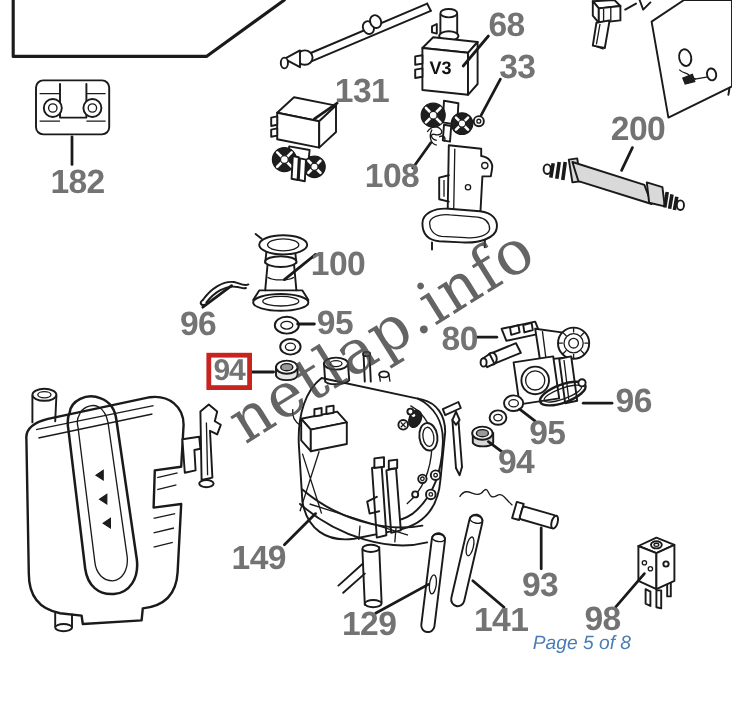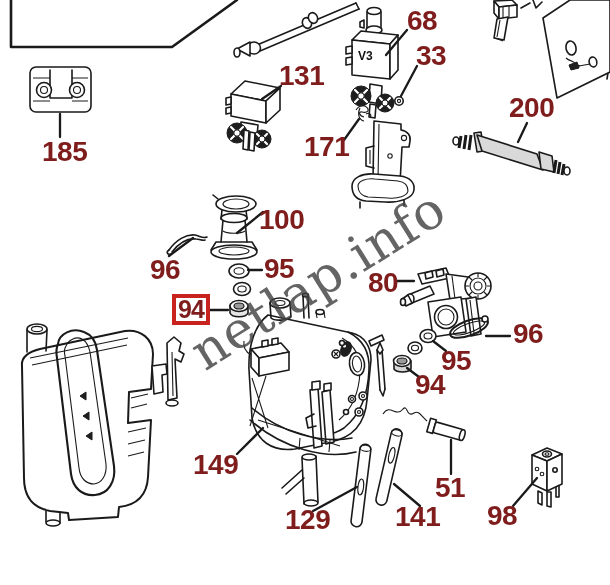--- a/index.html
+++ b/index.html
@@ -1,28 +1,28 @@
 <!DOCTYPE html>
 <html><head>
 <meta charset="utf-8">
 <style>
   html,body{margin:0;padding:0;background:#fff;}
   #stage{position:relative;width:610px;height:585px;background:#ffffff;overflow:hidden;
          font-family:"Liberation Sans",sans-serif;}
   #art{position:absolute;left:0;top:0;}
-  .plabel{position:absolute;font-weight:bold;font-size:28px;line-height:1;color:#7f1d1d;
+  .plabel{position:absolute;font-weight:bold;font-size:28px;line-height:1;color:#737373;
           letter-spacing:-0.5px;white-space:nowrap;cursor:pointer;}
   .plabel.hl{border:4px solid #c8231e;background:#fff;font-size:25px;line-height:23px;
              padding:0 2px;letter-spacing:-1px;}
   #watermark{position:absolute;left:196px;top:331px;font-family:"DejaVu Serif",serif;
              font-size:51px;line-height:52px;color:rgba(66,66,66,0.82);letter-spacing:1px;
              transform:rotate(-32deg);transform-origin:0 50%;white-space:nowrap;pointer-events:none;}
   #pageind{position:absolute;left:444px;top:528px;font-style:italic;font-size:16px;
            color:#4a7db4;font-weight:500;white-space:nowrap;}
-  #v3mark{position:absolute;left:358px;top:49px;font-weight:bold;font-size:12px;color:#111;}
+  #v3mark{position:absolute;left:358px;top:49px;font-weight:bold;font-size:15px;color:#111;}
   .ln{fill:none;stroke:#1a1a1a;stroke-width:1.6;stroke-linecap:round;stroke-linejoin:round;}
   .wh{fill:#ffffff;stroke:#1a1a1a;stroke-width:1.6;stroke-linecap:round;stroke-linejoin:round;}
   .gy{fill:#d9d9d9;stroke:#1a1a1a;stroke-width:1.6;stroke-linejoin:round;}
   .dk{fill:#1e1e1e;stroke:#1a1a1a;stroke-width:1;}
   .thin{fill:none;stroke:#1a1a1a;stroke-width:1.1;}
   .wslot{stroke:#ffffff;stroke-width:2.2;stroke-linecap:round;}
   .ldr{fill:none;stroke:#1a1a1a;stroke-width:2.3;stroke-linecap:round;}
   .hvy{fill:none;stroke:#1a1a1a;stroke-width:2.6;stroke-linecap:round;stroke-linejoin:round;}
 </style>
 </head>
@@ -337,34 +337,35 @@
     <path class="ldr" d="M420,506 L394,484"></path>
     <path class="ldr" d="M451,440 L451,474"></path>
     <path class="ldr" d="M513,506 L537,478"></path>
   </g>
 </svg>
 
 <div id="watermark">netlap.info</div>
 
 <div id="v3mark">V3</div>
 
-<div class="plabel" style="left:42px;top:138px">185</div>
+<div class="plabel" style="left:42px;top:138px">182</div>
 <div class="plabel" style="left:279px;top:62px">131</div>
 <div class="plabel" style="left:407px;top:7px">68</div>
 <div class="plabel" style="left:416px;top:42px">33</div>
-<div class="plabel" style="left:304px;top:133px">171</div>
+<div class="plabel" style="left:304px;top:133px">108</div>
 <div class="plabel" style="left:509px;top:94px">200</div>
 <div class="plabel" style="left:259px;top:206px">100</div>
 <div class="plabel" style="left:150px;top:256px">96</div>
 <div class="plabel" style="left:264px;top:255px">95</div>
 <div class="plabel hl" style="left:172px;top:294px">94</div>
 <div class="plabel" style="left:368px;top:269px">80</div>
 <div class="plabel" style="left:513px;top:320px">96</div>
 <div class="plabel" style="left:441px;top:347px">95</div>
 <div class="plabel" style="left:415px;top:371px">94</div>
 <div class="plabel" style="left:193px;top:451px">149</div>
 <div class="plabel" style="left:285px;top:506px">129</div>
 <div class="plabel" style="left:395px;top:503px">141</div>
-<div class="plabel" style="left:435px;top:474px">51</div>
+<div class="plabel" style="left:435px;top:474px">93</div>
 <div class="plabel" style="left:487px;top:502px">98</div>
 
+<div id="pageind">Page 5 of 8</div>
 
 </div>
 
 </body></html>

